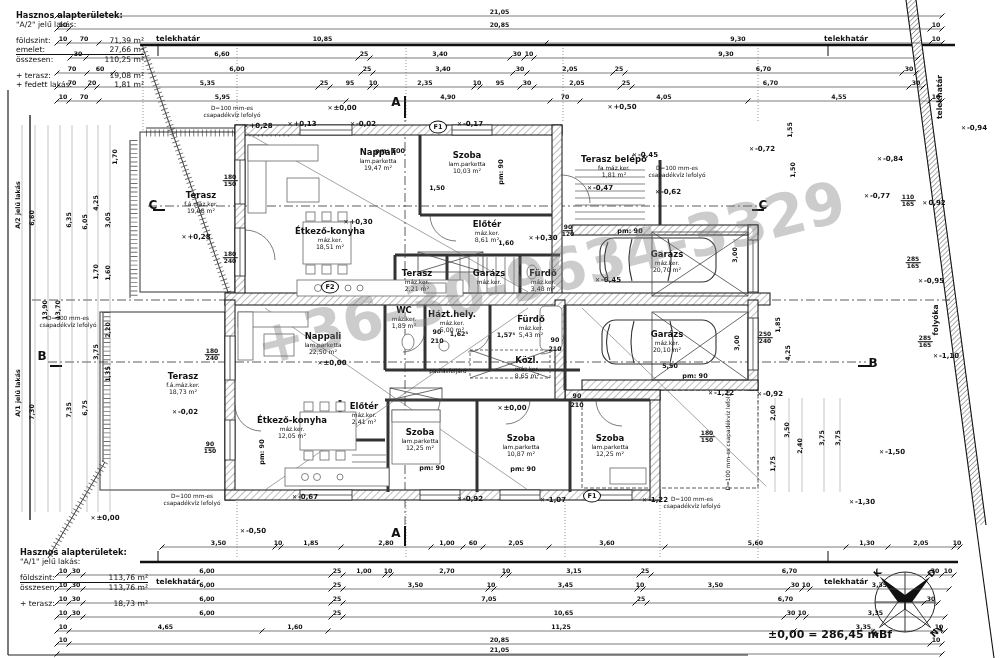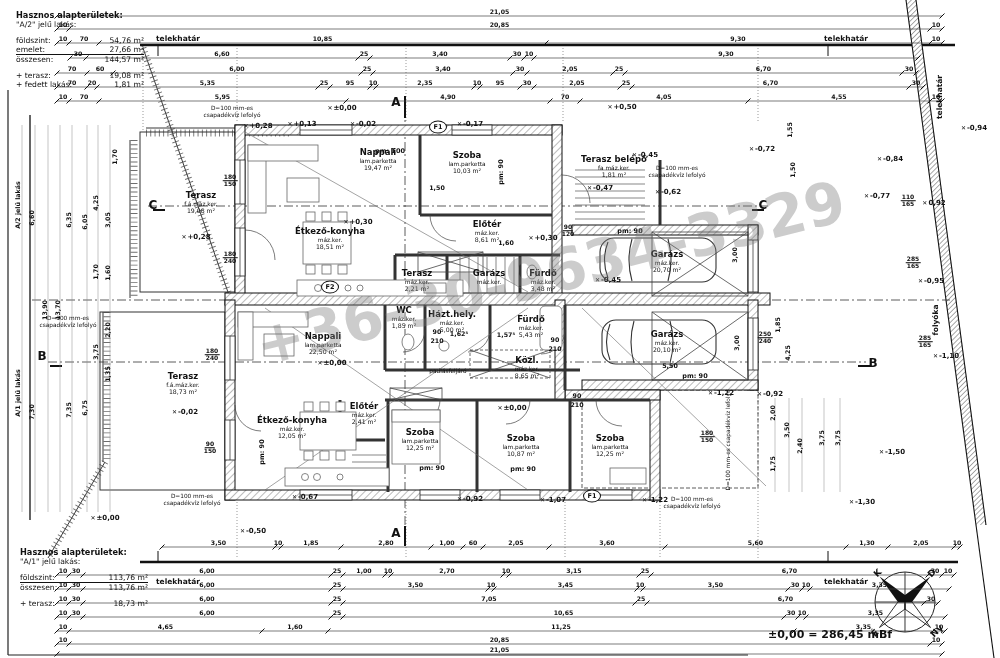--- a/index.html
+++ b/index.html
@@ -585,29 +585,29 @@
 </svg>
 
 <div id="wm">+36-30-9634-3329</div>
 
 <div id="info-top">
   <div class="ititle">Hasznos alapterületek:</div>
   <div class="isub">"A/2" jelű lakás:</div>
   <div class="irows">
         <div class="irow">
           <span>földszint:</span>
-          <span>54,76 m²</span>
+          <span>71,39 m²</span>
         </div>
         <div class="irow ul">
           <span>emelet:</span>
           <span>27,66 m²</span>
         </div>
         <div class="irow">
           <span>összesen:</span>
-          <span>144,57 m²</span>
+          <span>110,25 m²</span>
         </div>
       </div>
   <div class="iextras">
         <div class="irow">
           <span>+ terasz:</span>
           <span>19,08 m²</span>
         </div>
         <div class="irow">
           <span>+ fedett lakás:</span>
           <span>1,81 m²</span>

